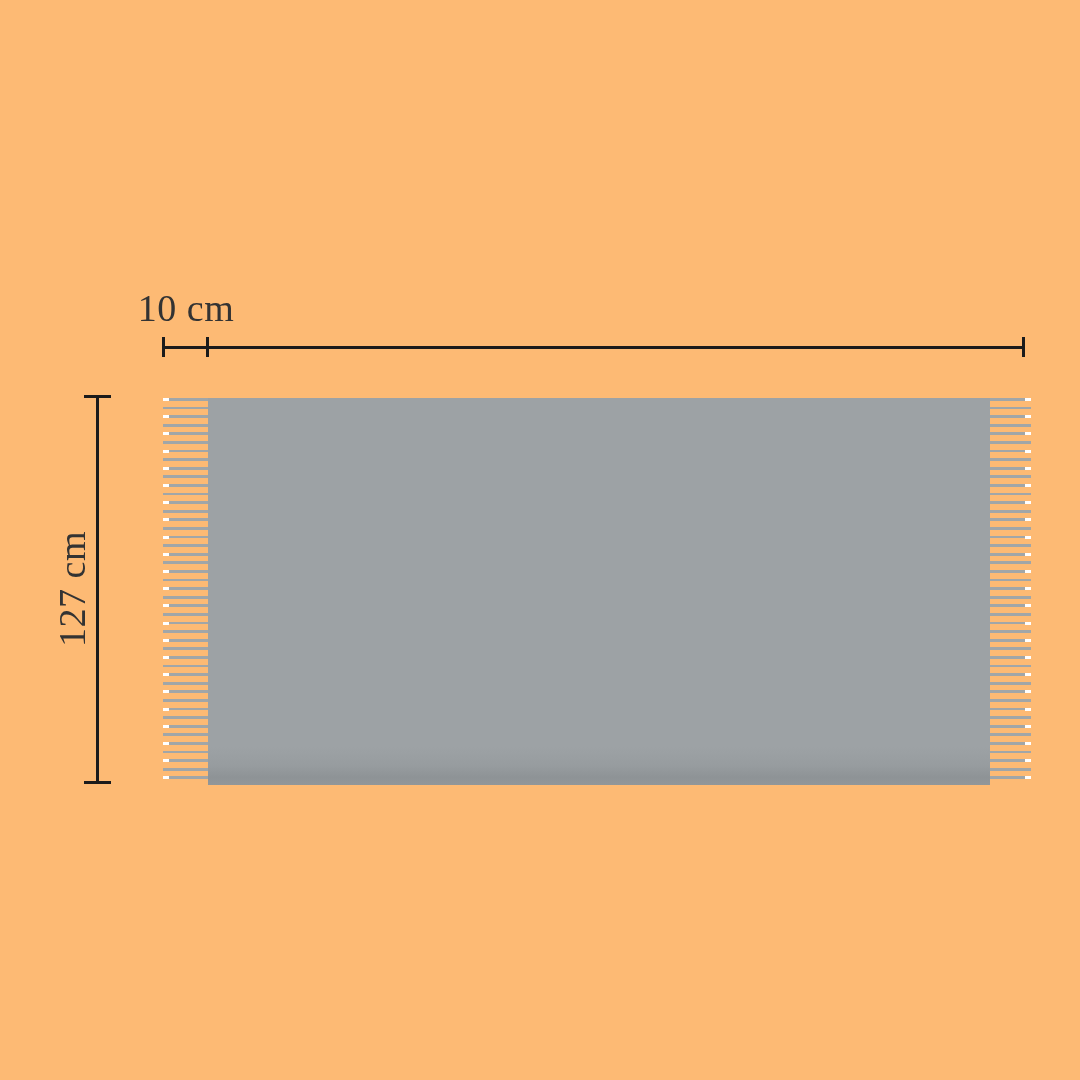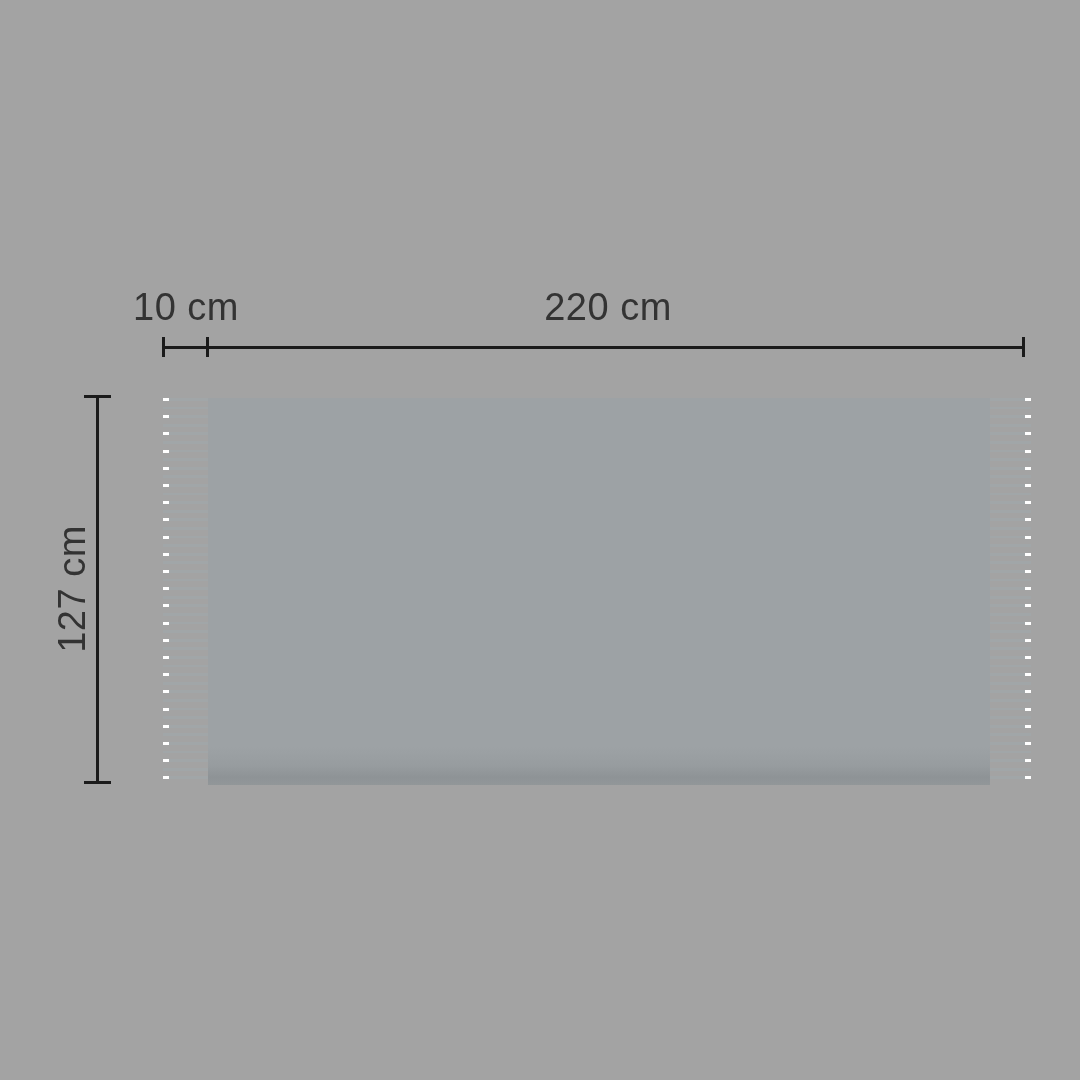--- a/index.html
+++ b/index.html
@@ -4,23 +4,23 @@
 <style>
   html, body {
     margin: 0;
     padding: 0;
     background: #ffffff;
   }
   .canvas {
     position: relative;
     width: 1080px;
     height: 1080px;
-    background: #a3a3a3;
+    background: #fdba74;
     overflow: hidden;
-    font-family: Liberation Sans, sans-serif;
+    font-family: Liberation Serif, serif;
   }
   .dim-label {
     position: absolute;
     font-size: 38px;
     font-weight: 500;
     color: #333333;
     white-space: nowrap;
     letter-spacing: 0.5px;
   }
   .label-fringe {
@@ -118,21 +118,20 @@
     background-size: 6px 100%, 100% 100%;
     background-position: right top, left top;
   }
 </style>
 </head>
 <body>
 
 <div class="canvas">
 
   <div class="dim-label label-fringe">10 cm</div>
-  <div class="dim-label label-width">220 cm</div>
 
   <div class="hdim-line"></div>
   <div class="tick-v t1"></div>
   <div class="tick-v t2"></div>
   <div class="tick-v t3"></div>
 
   <div class="dim-label label-height">127 cm</div>
 
   <div class="vdim-line">
     <div class="stem"></div>

